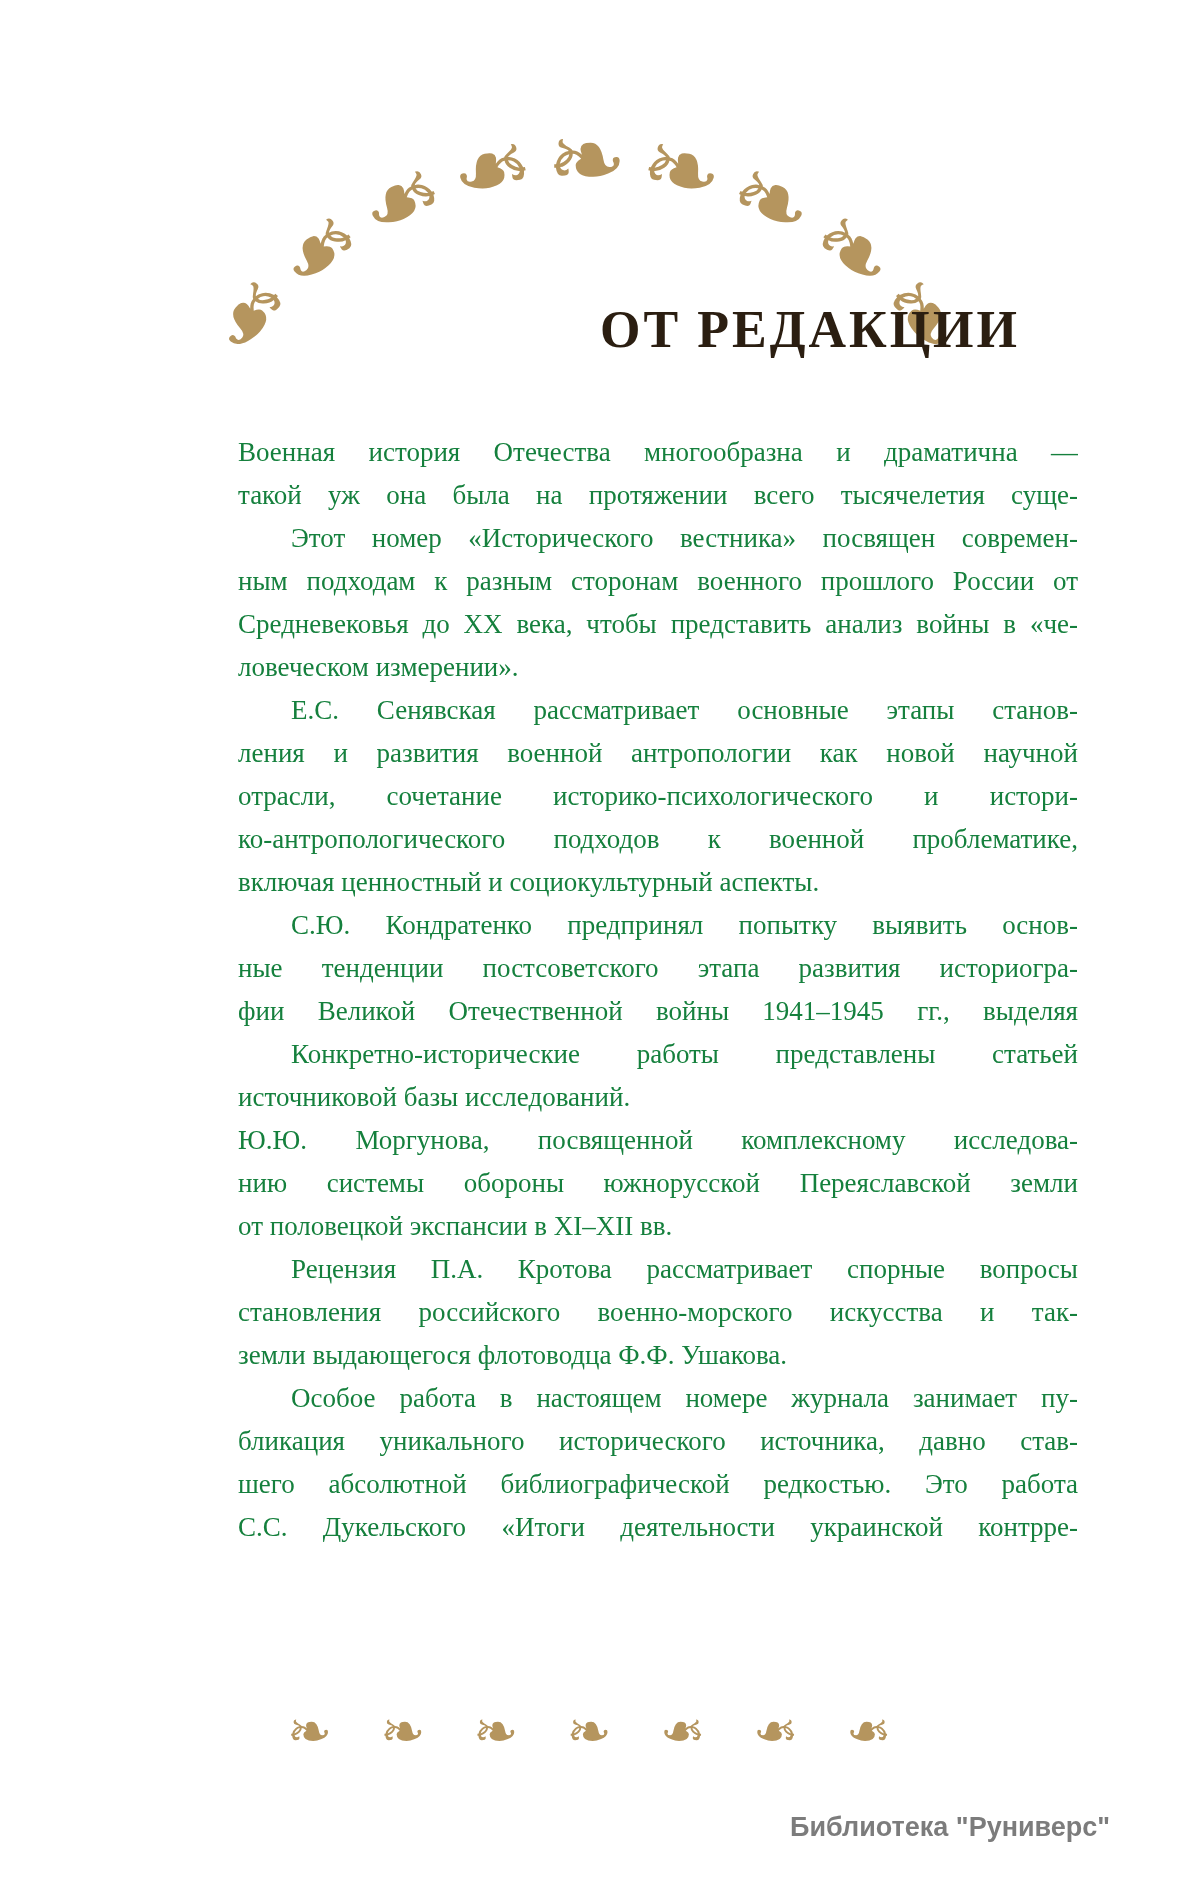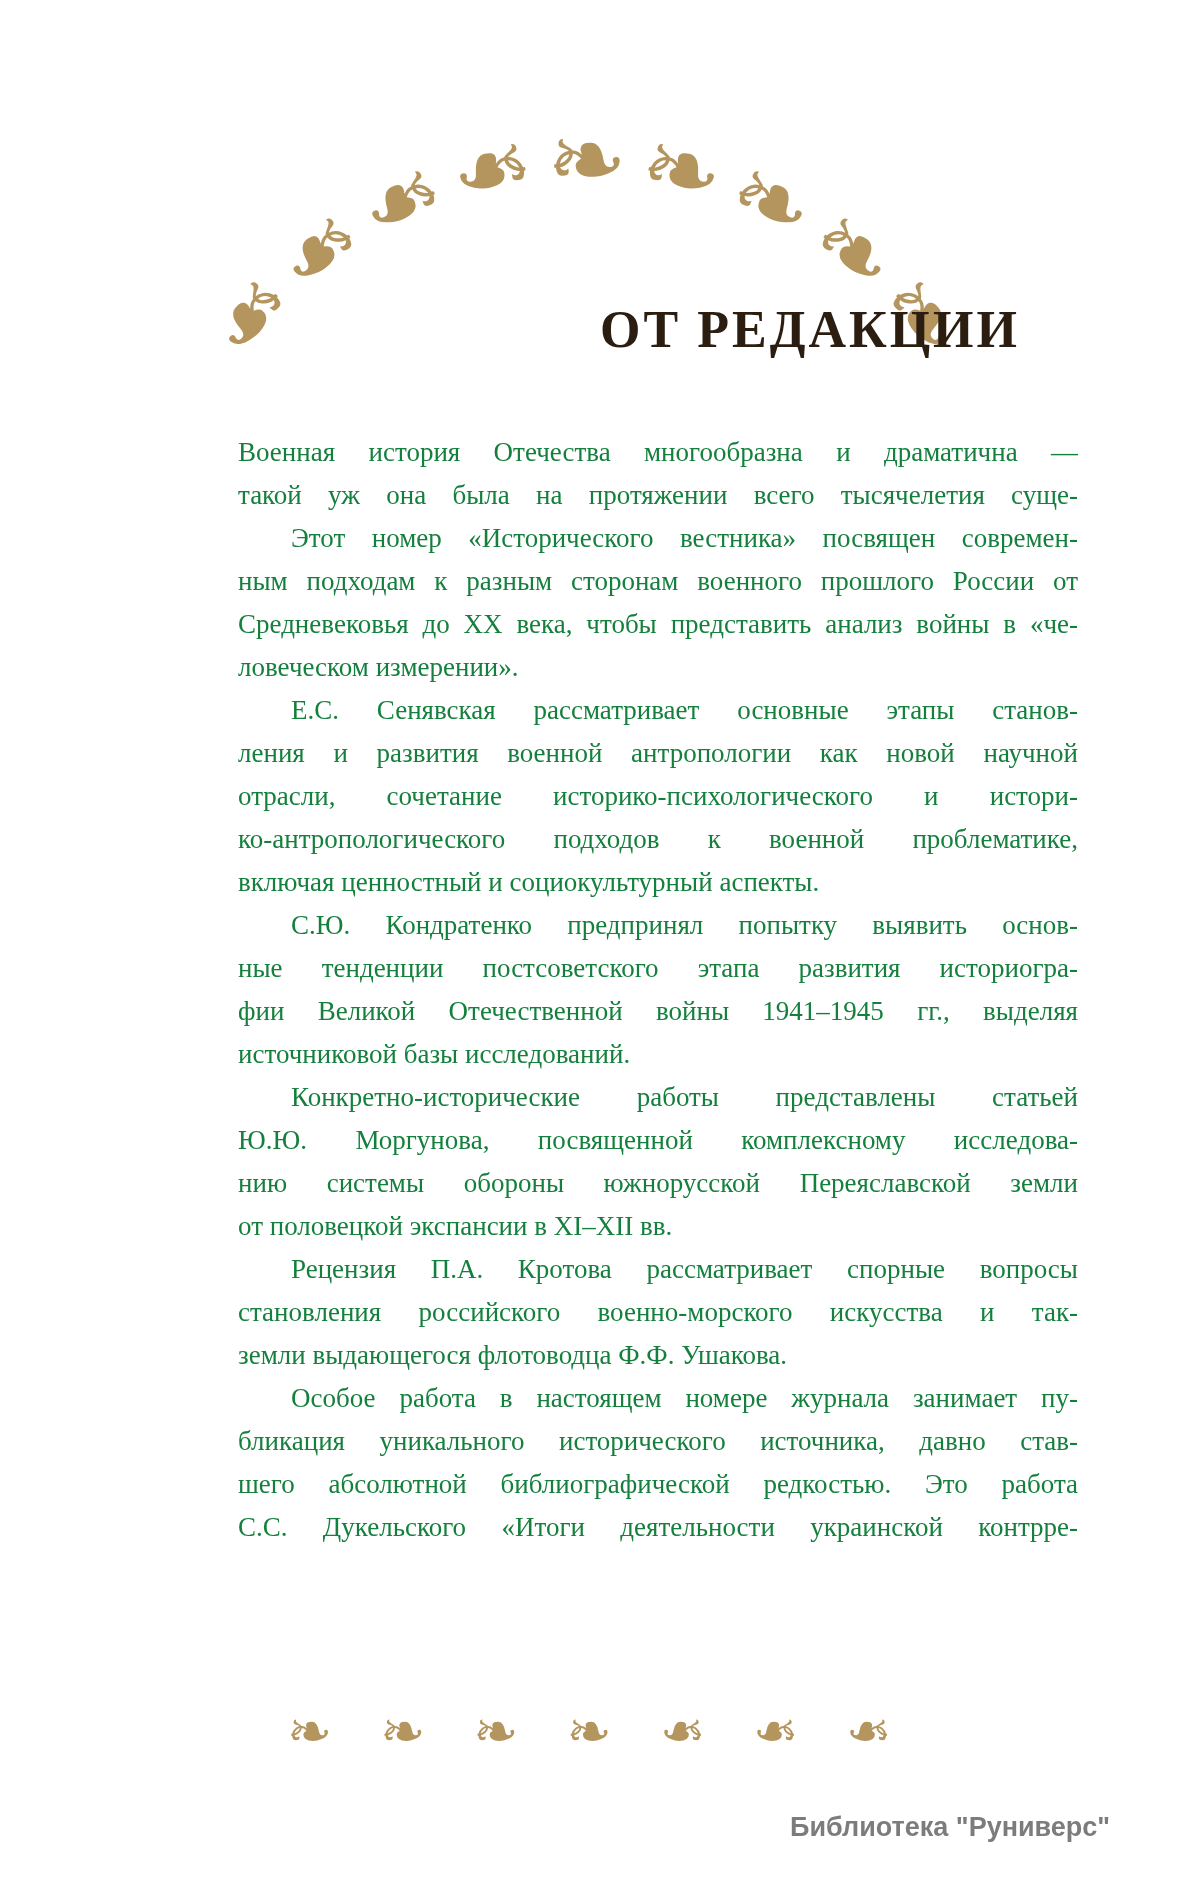--- a/index.html
+++ b/index.html
@@ -100,22 +100,22 @@
       <div class="line just">Средневековья до XX века, чтобы представить анализ войны в «че-</div>
       <div class="line">ловеческом измерении».</div>
       <div class="line just indent">Е.С. Сенявская рассматривает основные этапы станов-</div>
       <div class="line just">ления и развития военной антропологии как новой научной</div>
       <div class="line just">отрасли, сочетание историко-психологического и истори-</div>
       <div class="line just">ко-антропологического подходов к военной проблематике,</div>
       <div class="line">включая ценностный и социокультурный аспекты.</div>
       <div class="line just indent">С.Ю. Кондратенко предпринял попытку выявить основ-</div>
       <div class="line just">ные тенденции постсоветского этапа развития историогра-</div>
       <div class="line just">фии Великой Отечественной войны 1941–1945 гг., выделяя</div>
+      <div class="line just indent">Конкретно-исторические работы представлены статьей</div>
       <div class="line">источниковой базы исследований.</div>
-      <div class="line just indent">Конкретно-исторические работы представлены статьей</div>
       <div class="line just">Ю.Ю. Моргунова, посвященной комплексному исследова-</div>
       <div class="line just">нию системы обороны южнорусской Переяславской земли</div>
       <div class="line">от половецкой экспансии в XI–XII вв.</div>
       <div class="line just indent">Рецензия П.А. Кротова рассматривает спорные вопросы</div>
       <div class="line just">становления российского военно-морского искусства и так-</div>
       <div class="line">земли выдающегося флотоводца Ф.Ф. Ушакова.</div>
       <div class="line just indent">Особое работа в настоящем номере журнала занимает пу-</div>
       <div class="line just">бликация уникального исторического источника, давно став-</div>
       <div class="line just">шего абсолютной библиографической редкостью. Это работа</div>
       <div class="line just">С.С. Дукельского «Итоги деятельности украинской контрре-</div>

